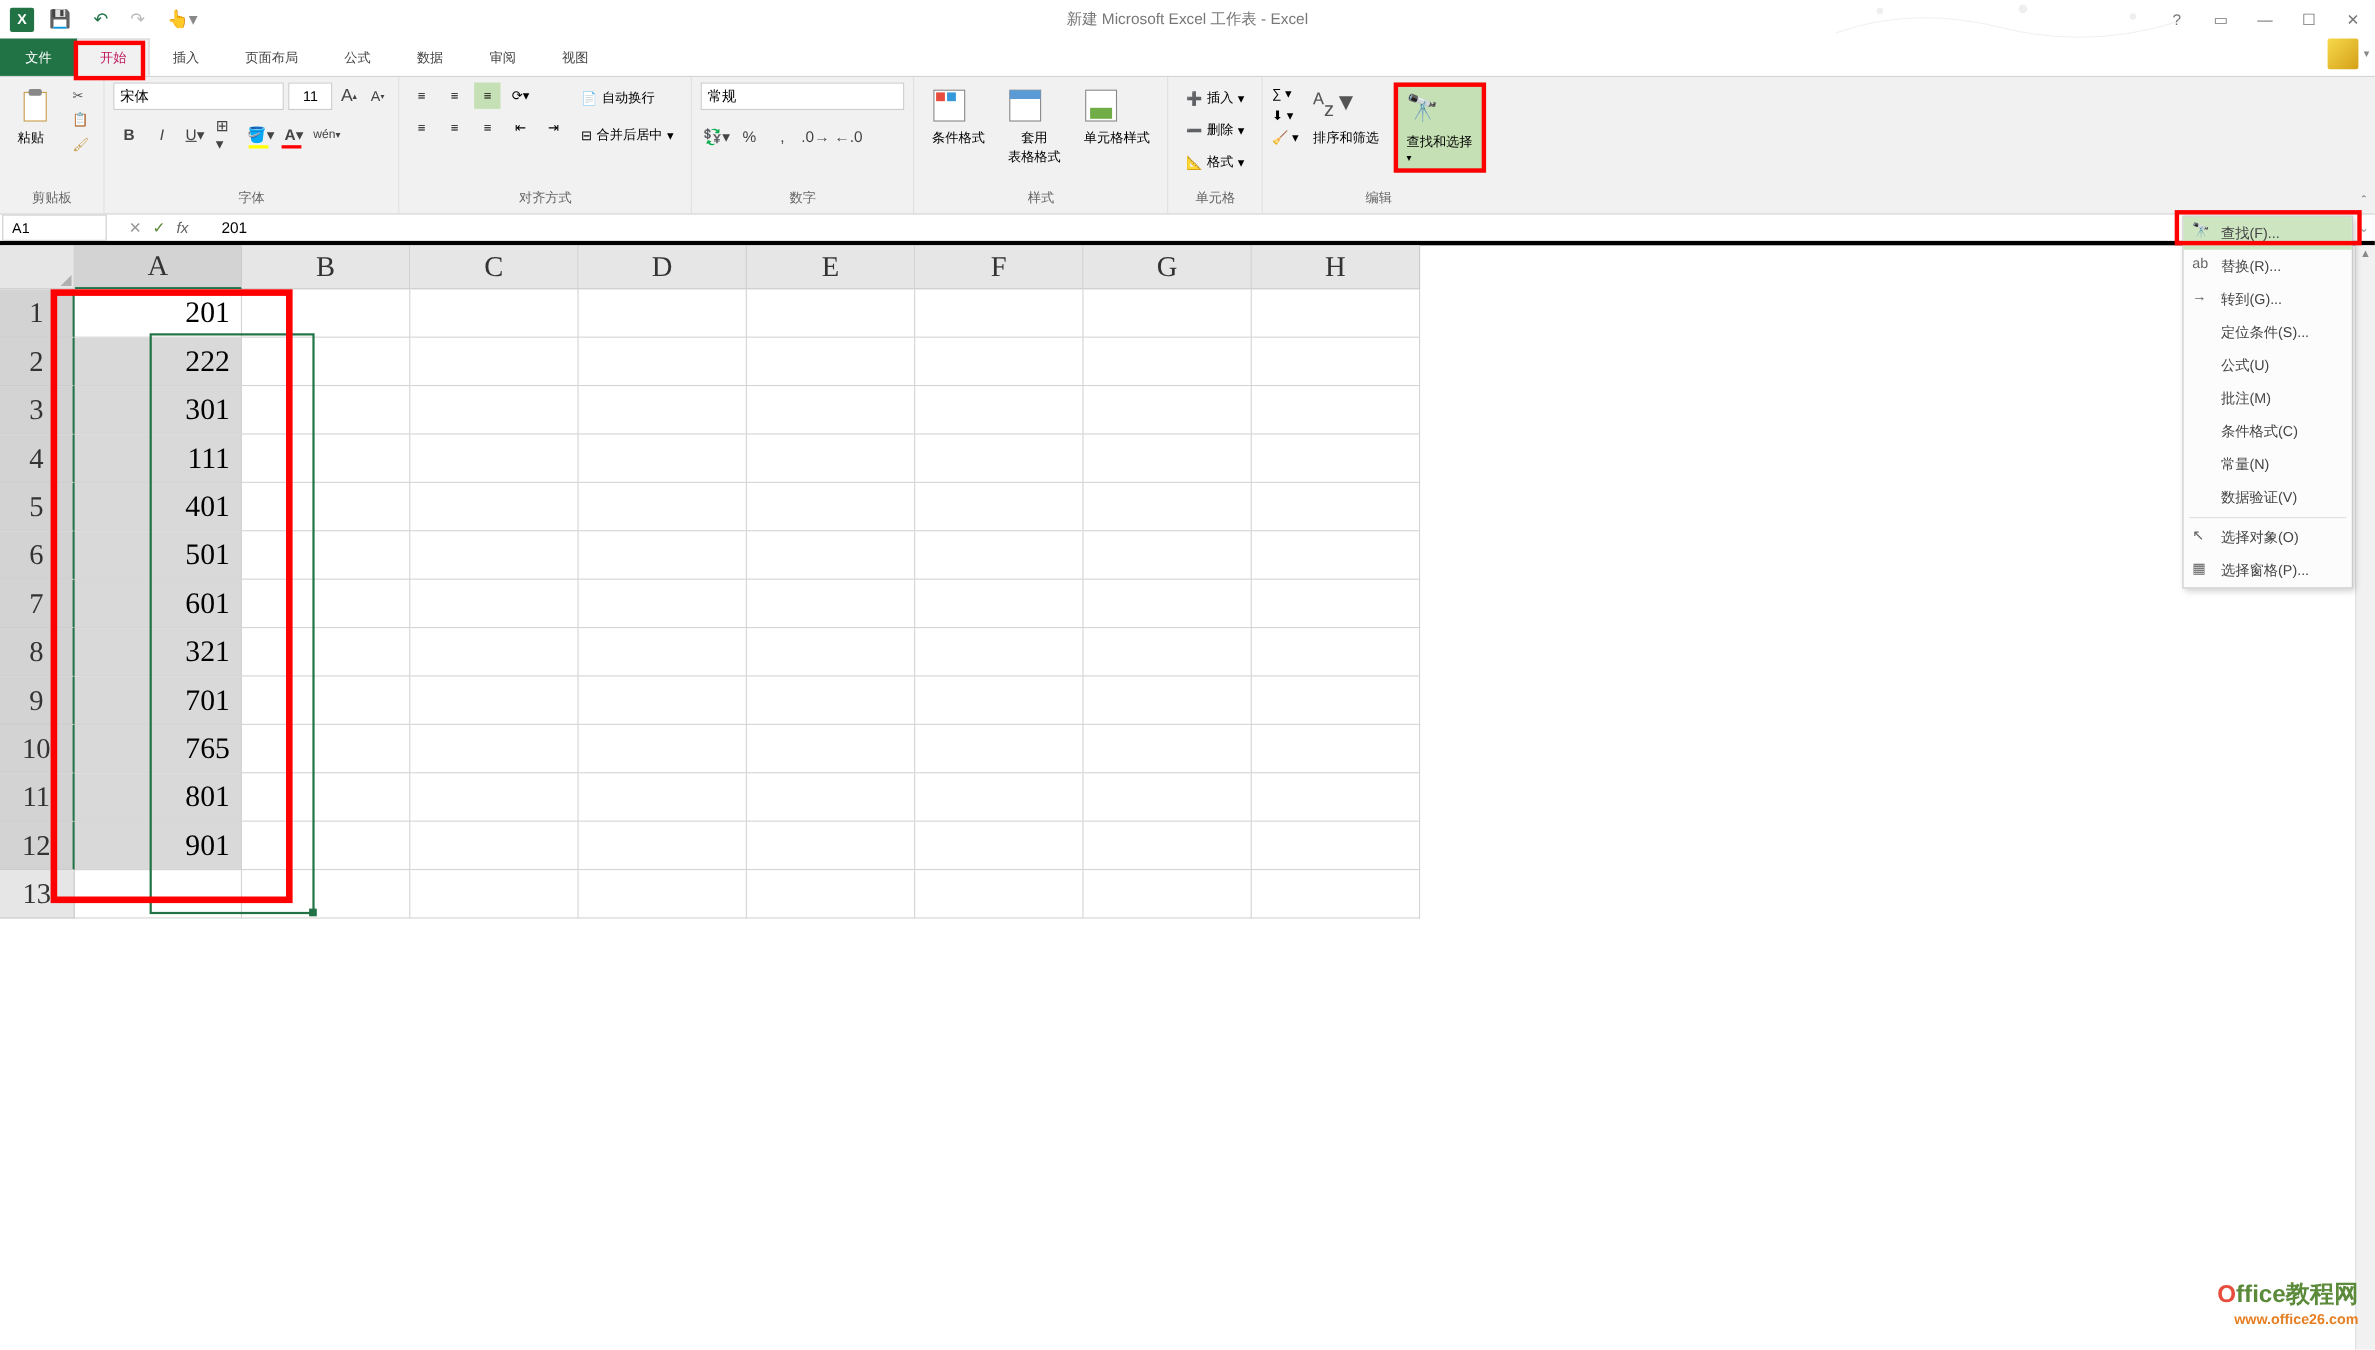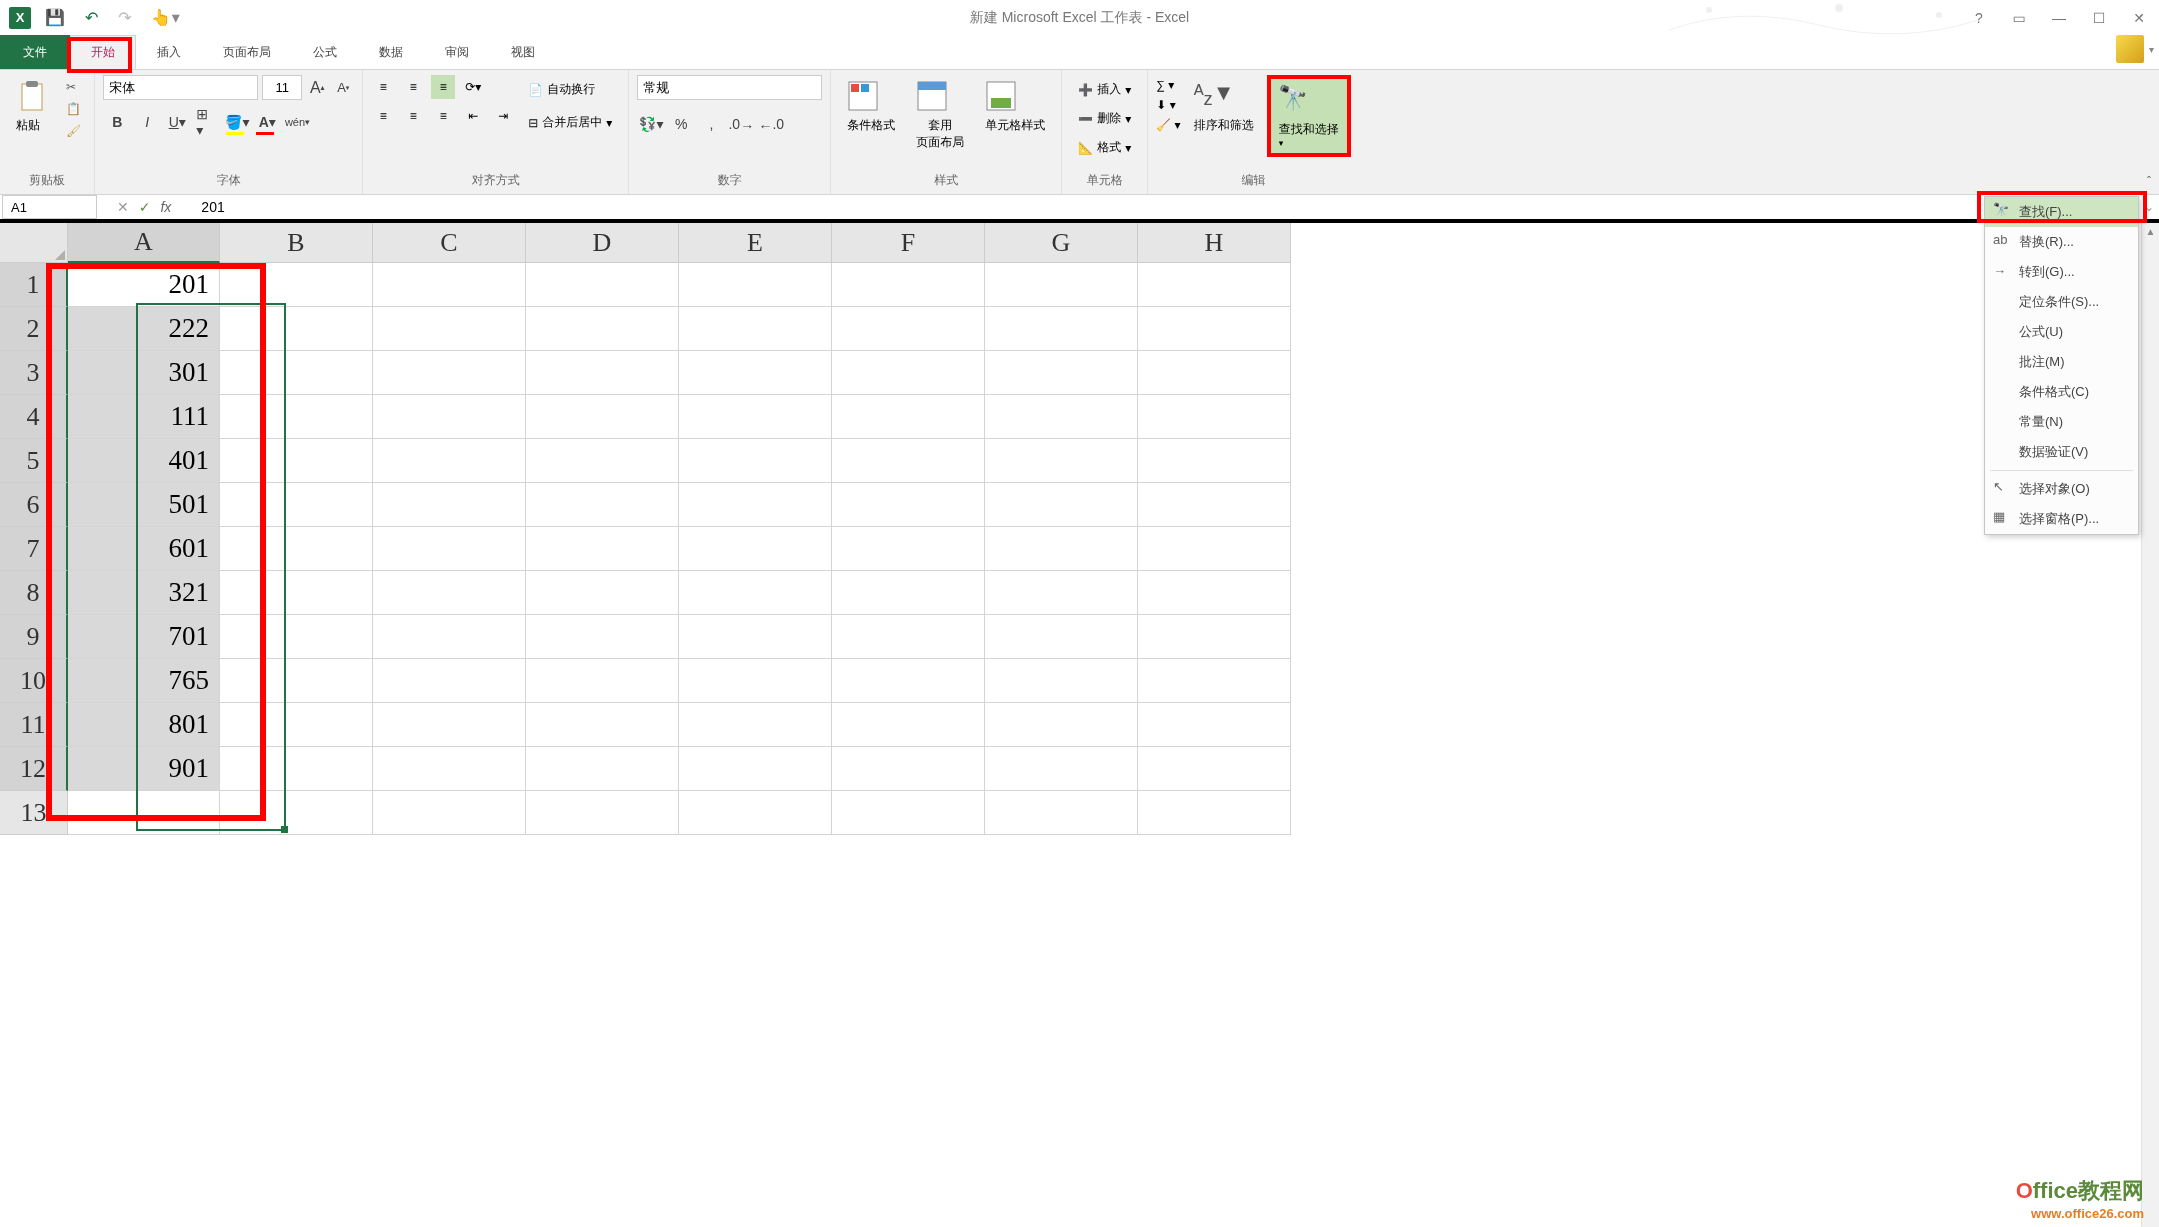--- a/index.html
+++ b/index.html
@@ -81,21 +81,21 @@
     .dropdown { position: absolute; right: 20px; top: 196px; width: 155px; background: #fcfcfc; border: 1px solid #c6c6c6; box-shadow: 2px 2px 6px rgba(0,0,0,0.2); z-index: 100; }
     .dropdown-item { padding: 6px 10px 6px 34px; cursor: pointer; font-size: 13px; color: #444; position: relative; }
     .dropdown-item.highlighted { background: #cde5c0; }
     .dropdown-item .mi-icon { position: absolute; left: 8px; top: 5px; width: 16px; height: 16px; font-size: 13px; color: #666; }
     .dropdown-sep { height: 1px; background: #e0e0e0; margin: 3px 5px; }
     .red-box-find { position: absolute; border: 4px solid #ff0000; pointer-events: none; z-index: 110; }
 
     .scrollbar-v { position: absolute; right: 0; top: 223px; width: 18px; bottom: 0; background: #f1f1f1; border-left: 1px solid #e0e0e0; }
     .scrollbar-v .arrow { height: 18px; text-align: center; color: #888; font-size: 10px; line-height: 18px; }
 
-    .watermark { position: absolute; right: 15px; bottom: 6px; z-index: 200; font-weight: bold; }
+    .watermark { position: absolute; right: 15px; bottom: 20px; z-index: 200; font-weight: bold; }
     .watermark .l1 { font-size: 22px; }
     .watermark .l1 .o1 { color: #e74c3c; }
     .watermark .l1 .rest { color: #5a8a3a; }
     .watermark .l2 { font-size: 13px; color: #e67e22; text-align: right; }
 
     .excel-logo { display: inline-block; width: 22px; height: 22px; background: #217346; color: #fff; font-weight: bold; font-size: 13px; text-align: center; line-height: 22px; border-radius: 2px; }
     
     .decoration { position: absolute; right: 100px; top: 0; width: 400px; height: 35px; opacity: 0.3; overflow: hidden; pointer-events: none; }
   </style>
 </head>
@@ -241,21 +241,21 @@
               <rect x="14" y="4" width="8" height="8" fill="#3498db"></rect>
             </svg></div>
         <span>条件格式</span>
       </div>
       <div class="big-btn">
         <div class="icon"><svg viewBox="0 0 32 32">
               <rect x="2" y="2" width="28" height="28" fill="#fff" stroke="#888"></rect>
               <rect x="2" y="2" width="28" height="8" fill="#5b9bd5"></rect>
             </svg></div>
         <span style="white-space:pre-line;text-align:center">套用
-页面布局</span>
+表格格式</span>
       </div>
       <div class="big-btn">
         <div class="icon"><svg viewBox="0 0 32 32">
               <rect x="2" y="2" width="28" height="28" fill="#fff" stroke="#888"></rect>
               <rect x="6" y="18" width="20" height="10" fill="#70ad47"></rect>
             </svg></div>
         <span>单元格样式</span>
       </div>
     </div>
     <div class="ribbon-group-label">样式</div>

